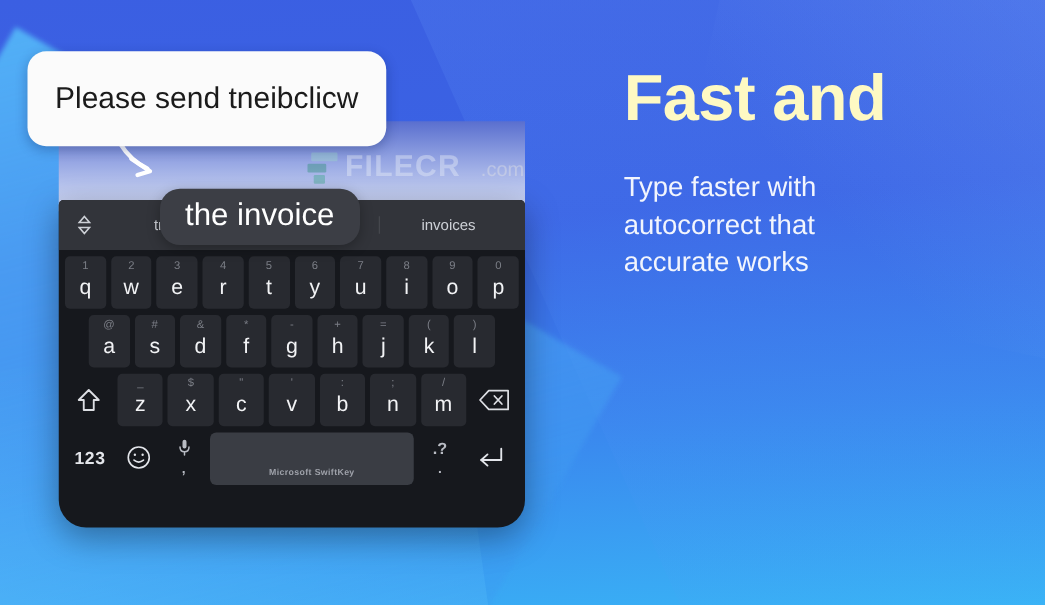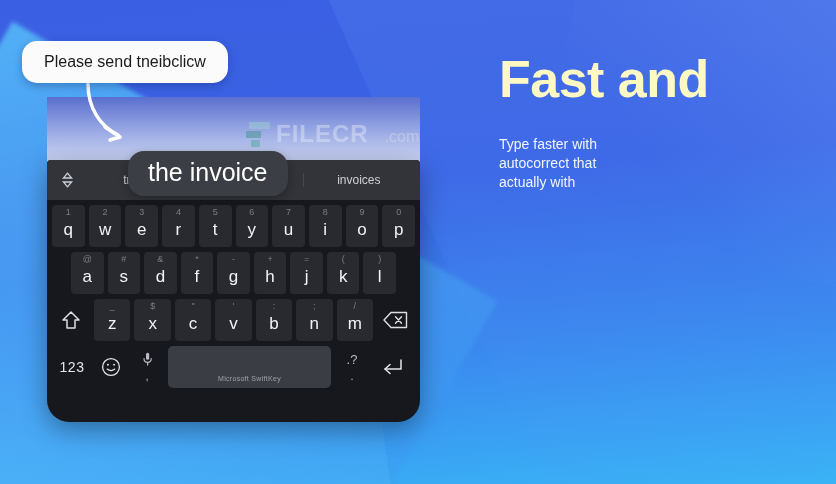--- a/index.html
+++ b/index.html
@@ -190,23 +190,23 @@
   }
   .krow.r2 { padding: 0 19px; }
   .krow.r3 { padding: 0 0; }
   .key.flat {
     background: transparent;
     flex: 0 0 38px;
     color: #dcdee3;
   }
 
   .krow.bottom {
-    align-items: center;
     margin-bottom: 0;
     padding: 0 2px;
+    font-weight: bold;
   }
   .bkey {
     background: transparent;
     height: 40px;
     display: flex;
     align-items: center;
     justify-content: center;
     color: #e3e5ea;
     flex: 0 0 auto;
   }
@@ -248,25 +248,25 @@
     line-height: 1;
     white-space: nowrap;
     box-shadow: 0 3px 10px rgba(0,0,0,0.28);
   }
 
   
   .callout {
     position: absolute;
     left: 22px;
     top: 41px;
-    padding: 12px 22px;
+    padding: 24px 22px;
     background: #fbfbfb;
     border-radius: 15px;
     box-shadow: 0 3px 9px rgba(10,30,90,0.30);
-    font-size: 16px;
+    font-size: 24px;
     color: #1b1b1b;
     white-space: nowrap;
   }
 
   
   .arrow {
     position: absolute;
     left: 78px;
     top: 82px;
     width: 70px;
@@ -284,21 +284,21 @@
   .headline {
     font-size: 52px;
     line-height: 1.14;
     font-weight: bold;
     color: #fef9c3;
     margin: 0;
     letter-spacing: -0.5px;
   }
   .subcopy {
     margin: 26px 0 12px 0;
-    font-size: 14px;
+    font-size: 22px;
     line-height: 1.35;
     color: #f2f5fd;
   }
 </style>
 </head>
 <body>
 
 <div class="screen">
 
   <div class="bg-base"></div>
@@ -508,17 +508,17 @@
 
   <div class="callout">Please send tneibclicw</div>
 
   <div class="copy">
     <h1 class="headline">
       <span>Fast and</span><br>
     </h1>
     <p class="subcopy">
       <span>Type faster with</span><br>
       <span>autocorrect that</span><br>
-      <span>actually with</span>
+      <span>accurate works</span>
     </p>
   </div>
 
 </div>
 
 </body></html>

